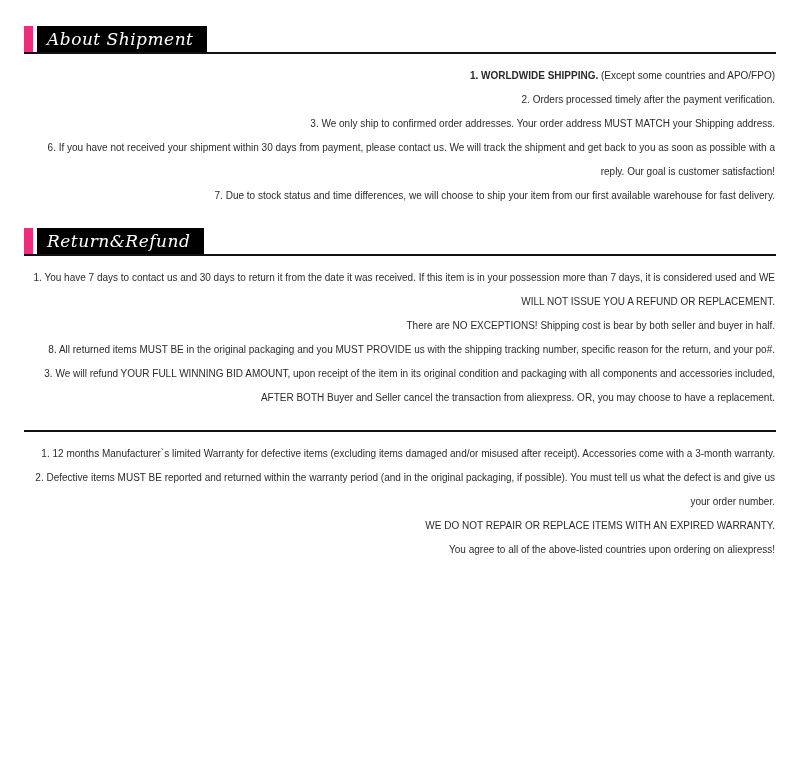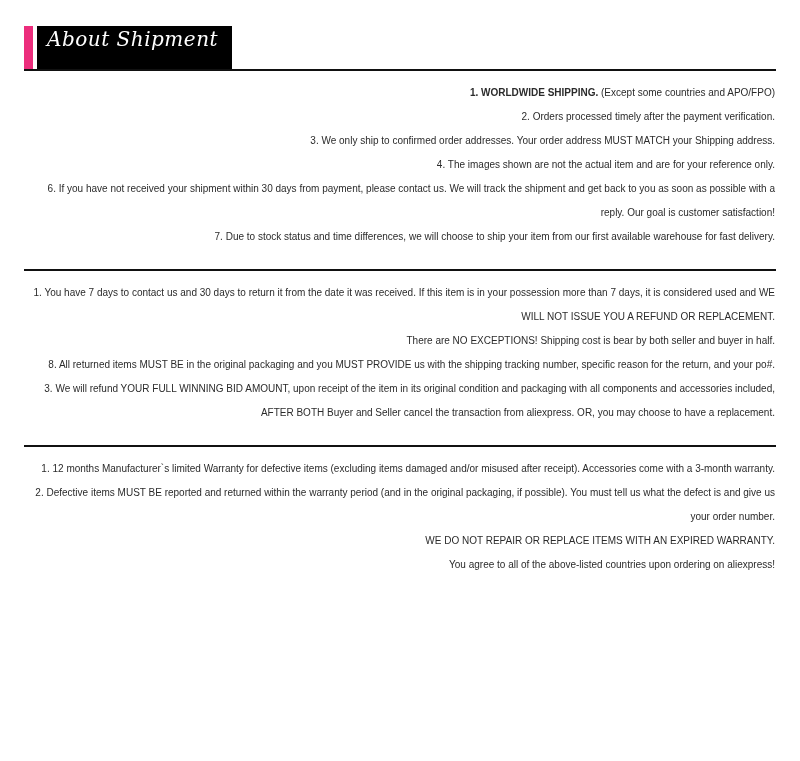--- a/index.html
+++ b/index.html
@@ -34,23 +34,23 @@
     background:var(--accent,#ec2d7c);
     margin-right:4px;
     display:block;
   }
   .header-title{
     display:block;
     background:var(--header-bg,#000);
     color:var(--header-text,#fff);
     font-family:"DejaVu Serif","Liberation Serif",serif;
     font-style:italic;
-    font-size:20px;
+    font-size:17px;
     line-height:24px;
-    padding:1px 14px 18px 10px;
+    padding:1px 14px 1px 10px;
     letter-spacing:0.5px;
     white-space:nowrap;
   }
   .section-body{padding:2px 1px 10px 1px;}
   .section-body p{
     margin:0;
     font-size:10px;
     line-height:24px;
     text-align:right;
   }
@@ -63,29 +63,29 @@
 
   <section class="policy-section">
     <div class="section-header">
       <span class="accent-bar"></span>
       <span class="header-title">About Shipment</span>
     </div>
     <div class="section-body">
       <p><strong>1. WORLDWIDE SHIPPING.</strong><span> (Except some countries and APO/FPO)</span></p>
       <p>2. Orders processed timely after the payment verification.</p>
       <p>3. We only ship to confirmed order addresses. Your order address MUST MATCH your Shipping address.</p>
-      <p>4. The images shown are not the actual item and are for your reference only.</p>
       <p>6. If you have not received your shipment within 30 days from payment, please contact us. We will track the shipment and get back to you as soon as possible with a reply. Our goal is customer satisfaction!</p>
       <p>7. Due to stock status and time differences, we will choose to ship your item from our first available warehouse for fast delivery.</p>
     </div>
   </section>
 
   <section class="policy-section">
     <div class="section-header">
       <span class="accent-bar"></span>
+      <span class="header-title">Return&amp;Refund</span>
     </div>
     <div class="section-body">
       <p>1. You have 7 days to contact us and 30 days to return it from the date it was received. If this item is in your possession more than 7 days, it is considered used and WE WILL NOT ISSUE YOU A REFUND OR REPLACEMENT.</p>
       <p>There are NO EXCEPTIONS! Shipping cost is bear by both seller and buyer in half.</p>
       <p>8. All returned items MUST BE in the original packaging and you MUST PROVIDE us with the shipping tracking number, specific reason for the return, and your po#.</p>
       <p>3. We will refund YOUR FULL WINNING BID AMOUNT, upon receipt of the item in its original condition and packaging with all components and accessories included, AFTER BOTH Buyer and Seller cancel the transaction from aliexpress. OR, you may choose to have a replacement.</p>
     </div>
   </section>
 
   <section class="policy-section">

